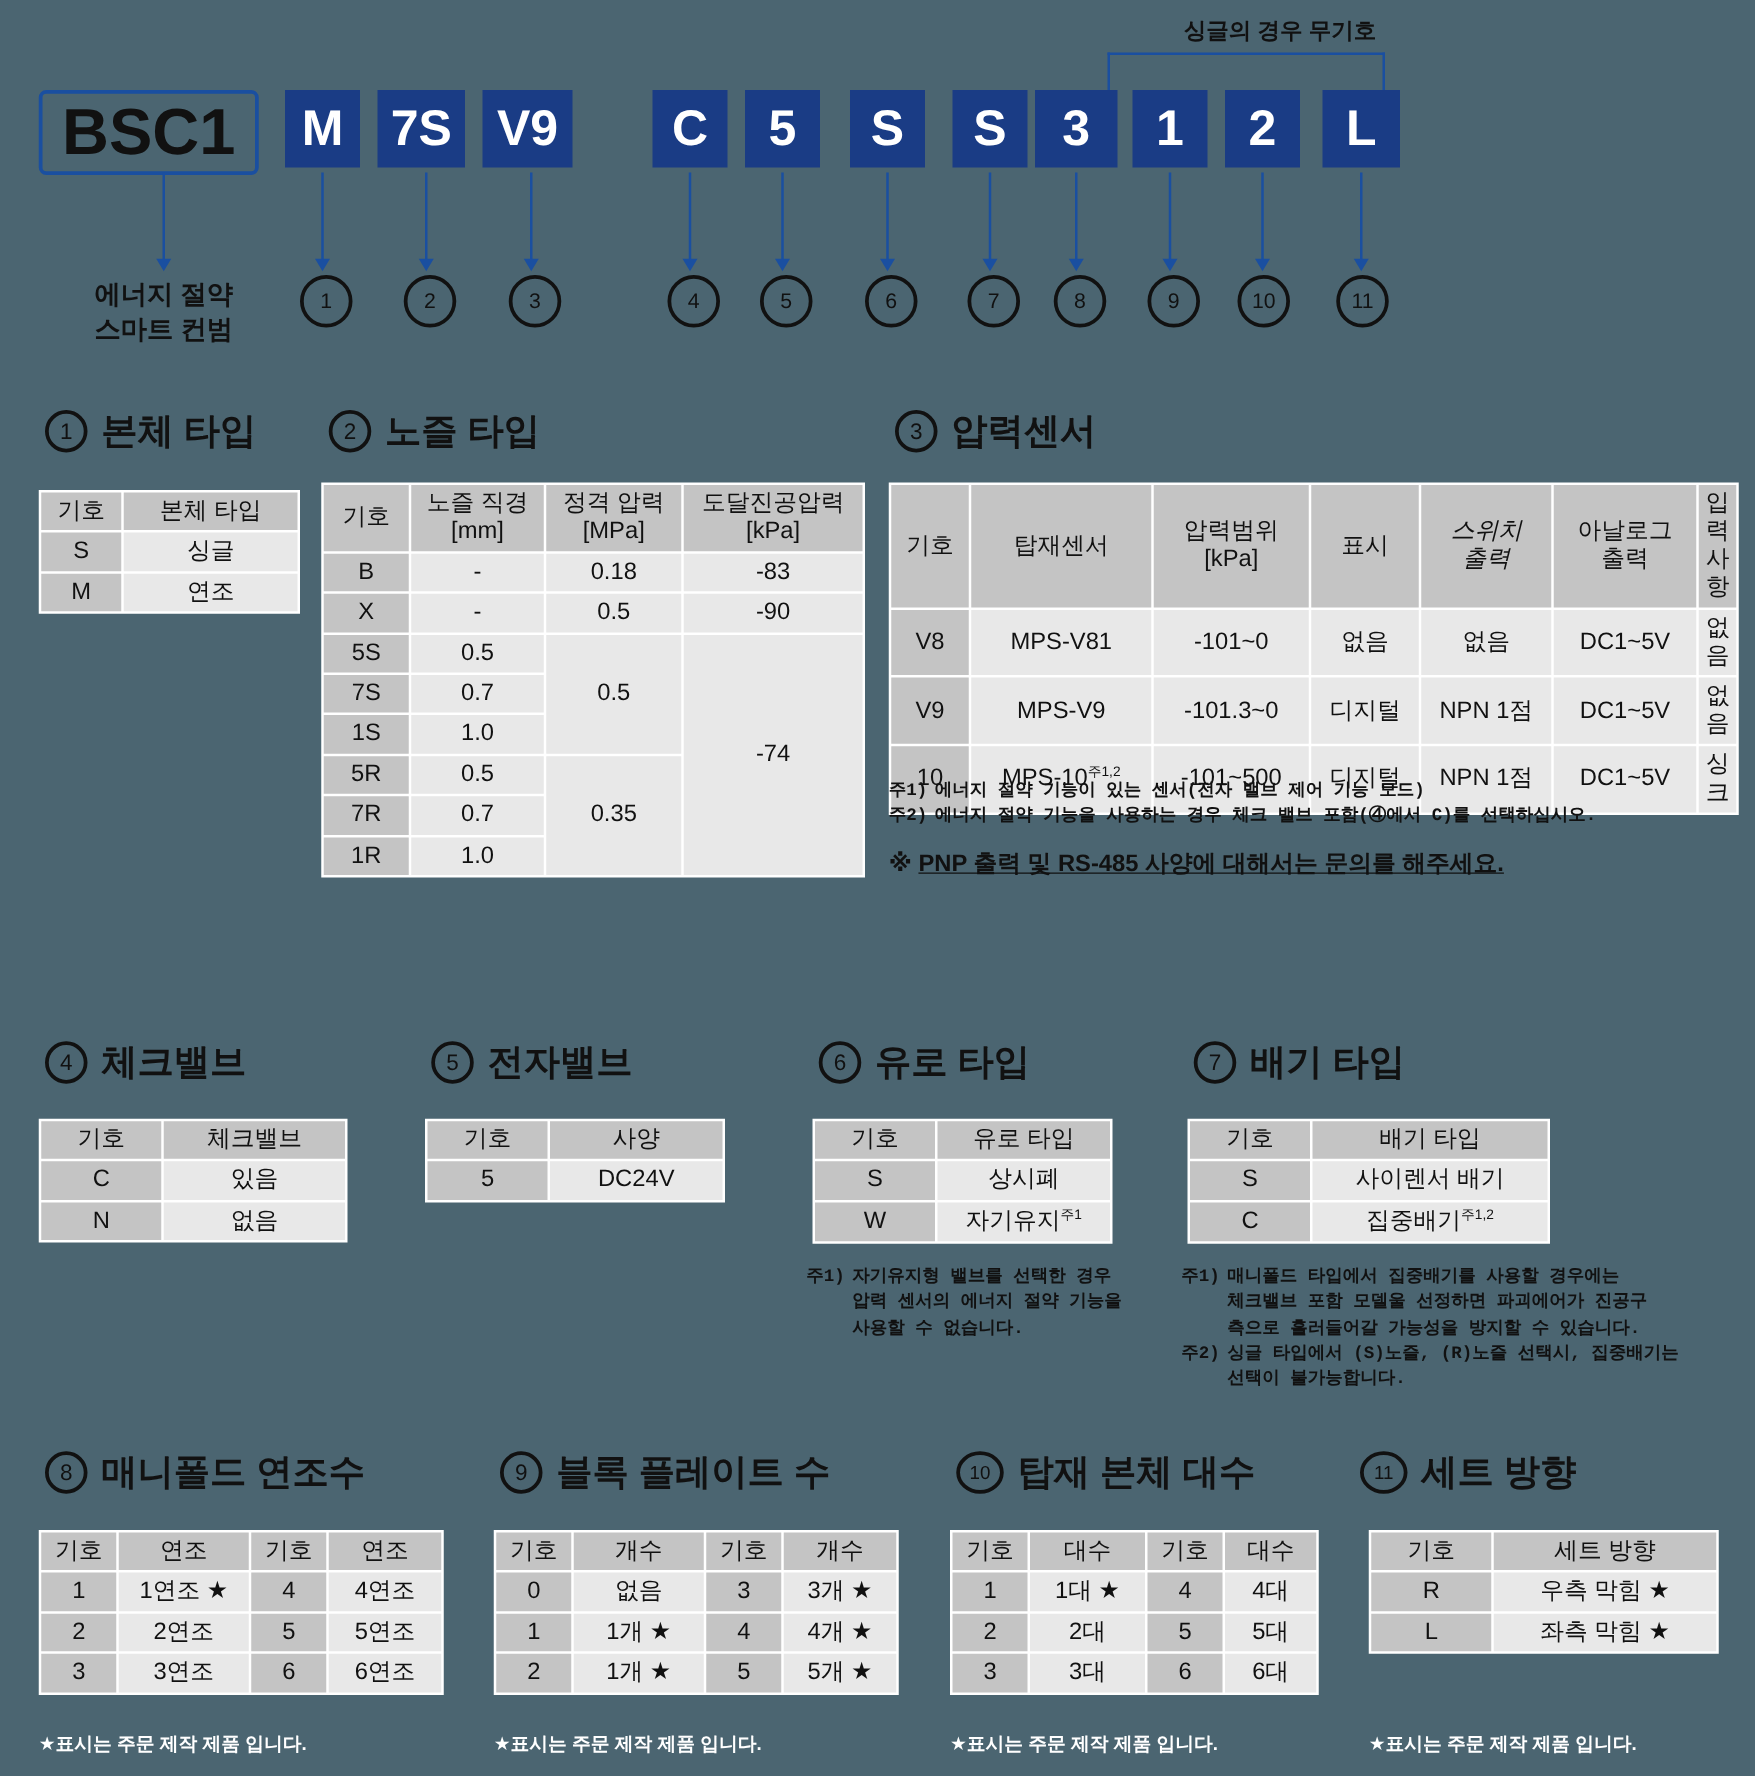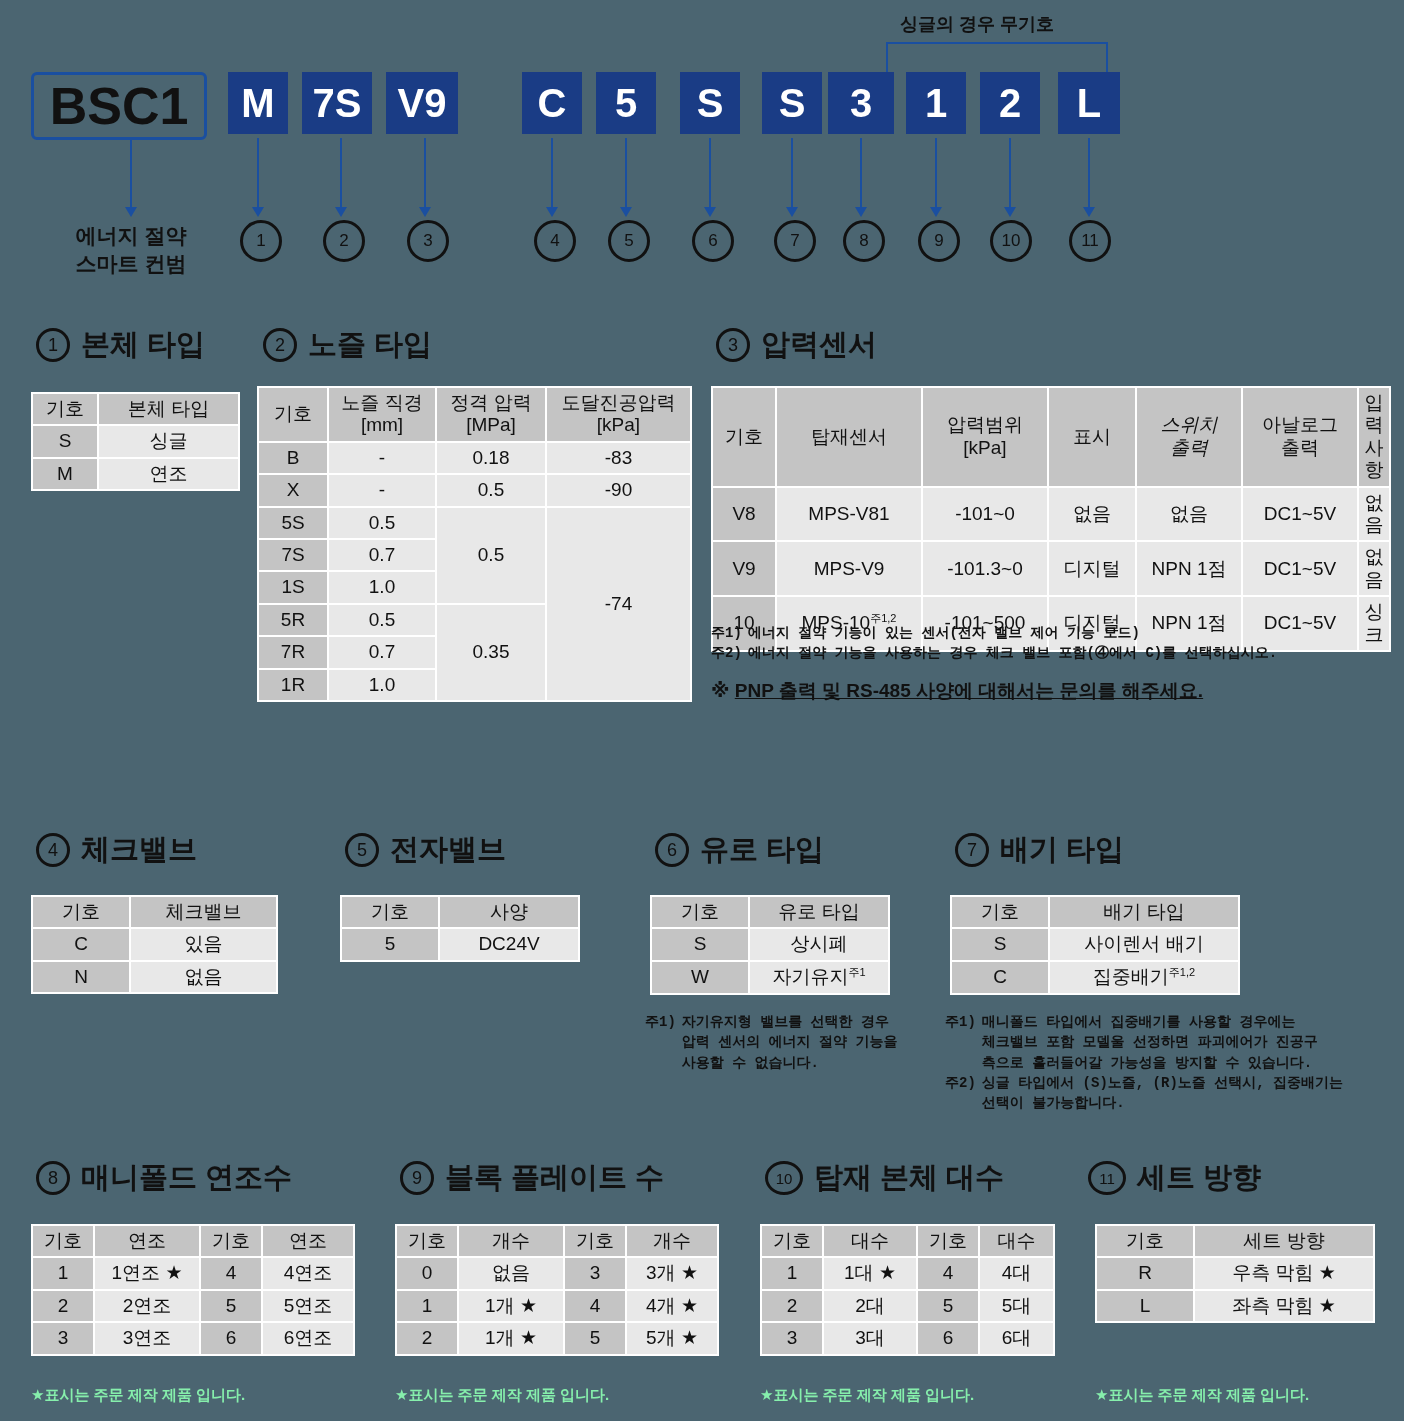--- a/index.html
+++ b/index.html
@@ -38,21 +38,21 @@
     content:"";position:absolute;left:-5px;bottom:-9px;
     border-left:6px solid transparent;border-right:6px solid transparent;
     border-top:10px solid #1a4fa0;
   }
   .brand-label{
     position:absolute;left:46px;top:222px;width:170px;
     text-align:center;font-size:21px;font-weight:bold;line-height:1.32;
     color:#111;
   }
   .bracket-note{
-    position:absolute;left:862px;top:12px;width:230px;text-align:center;
+    position:absolute;left:909px;top:12px;width:230px;text-align:center;
     font-size:18px;font-weight:bold;color:#111;
   }
   #bracket{position:absolute;left:886px;top:42px;width:222px;height:32px;}
   #bracket .h{position:absolute;left:0;top:0;width:222px;height:2px;background:#1a4fa0;}
   #bracket .l{position:absolute;left:0;top:0;width:2px;height:32px;background:#1a4fa0;}
   #bracket .r{position:absolute;right:0;top:0;width:2px;height:32px;background:#1a4fa0;}
 
   
   .sec-head{position:absolute;display:flex;align-items:center;gap:11px;}
   .sec-circle{
@@ -73,21 +73,21 @@
     padding:4px 2px;line-height:1.18;color:#111;
   }
   table.spec th{background:#c4c4c4;}
   table.spec td.key{background:#c4c4c4;}
   sup.note{font-size:11px;vertical-align:super;}
 
   .fn{position:absolute;font-size:14px;font-weight:bold;line-height:1.45;color:#111;font-family:Liberation Mono, monospace;}
   .fn .lbl{display:inline-block;}
   .fn-row{display:flex;}
   .fn-row .lbl{flex:0 0 auto;margin-right:6px;}
-  .fn-star{position:absolute;font-size:15px;font-weight:bold;color:#86efac;}
+  .fn-star{position:absolute;font-size:15px;font-weight:bold;color:#ffffff;}
   .fn-emph{position:absolute;font-size:19px;font-weight:bold;color:#111;}
   .fn-emph u{text-decoration:underline;}
 </style>
 </head>
 <body>
 
 <div id="code-row">
 
   <div class="code-box base" style="left:31px;width:170px;">BSC1</div>
   <div class="arrow" style="left:130px;top:138px;height:70px;"></div>

